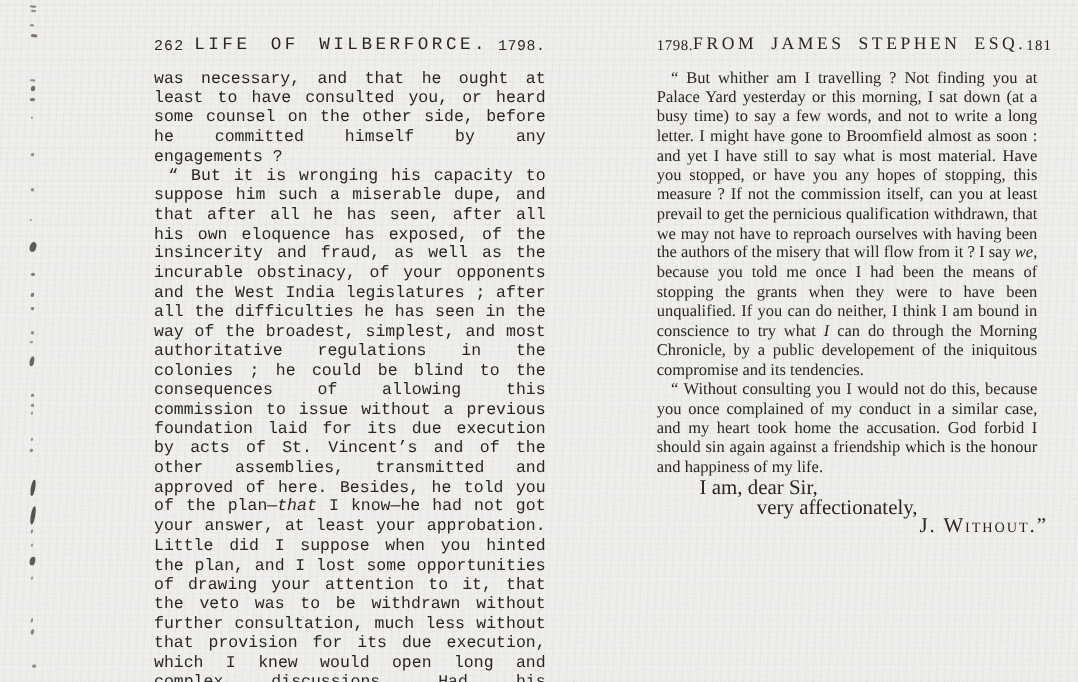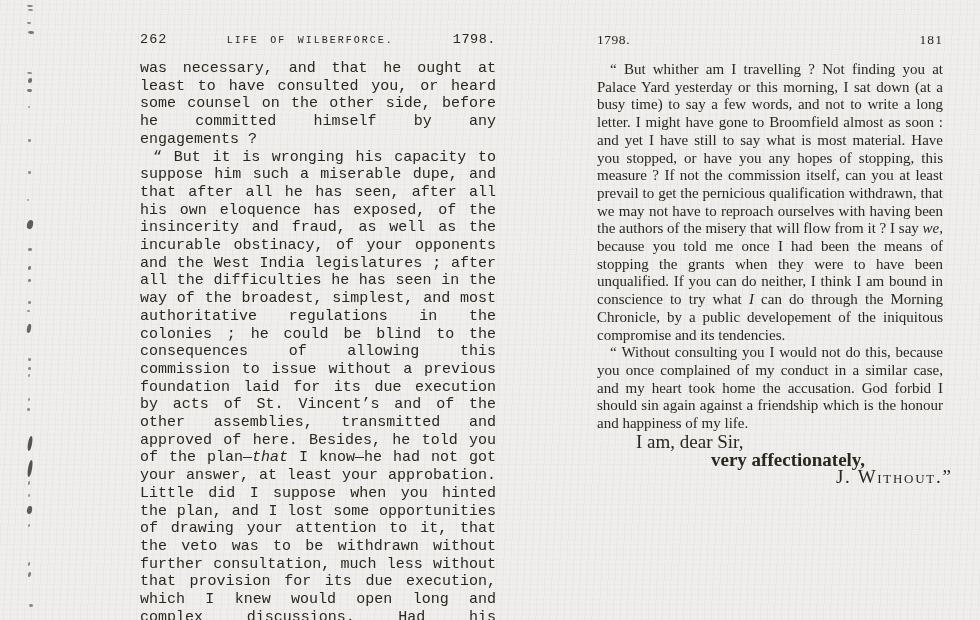--- a/index.html
+++ b/index.html
@@ -17,32 +17,32 @@
   .page{position:absolute;top:32px;}
   .page-left{left:140px;width:356px;font-family:Liberation Mono, monospace;}
   .page-right{left:597px;width:346px;}
   .running-header{
     display:flex;justify-content:space-between;align-items:baseline;
     font-size:13.5px;margin:0 0 13px 0;white-space:nowrap;
   }
   .running-header .pagenum{letter-spacing:0.08em;}
   .running-header .year{letter-spacing:0.04em;}
   .running-title{
-    font-size:10px;letter-spacing:0.2em;word-spacing:0.35em;
+    font-size:16px;letter-spacing:0.2em;word-spacing:0.35em;
     transform:translateY(-0.5px);
   }
   .body-text{font-size:15px;line-height:17.7px;text-align:justify;}
   .body-text p{margin:0;padding:0;}
   .body-text p.indent{text-indent:13px;}
   .italic{font-style:italic;margin-top:31px;}
   .closing{font-size:19px;line-height:17.8px;}
   .closing p{margin:0;padding:0;white-space:nowrap;}
   .closing .salutation{margin-left:39px;}
   .closing .close-line-1{margin-left:82px;}
-  .closing .close-line-2{margin-left:114px;font-weight:bold;}
+  .closing .close-line-2{margin-left:91px;}
   .closing .signature{margin-left:239px;font-variant:small-caps;letter-spacing:0.09em;}
   .speck{
     position:absolute;background:#2e2c28;border-radius:60% 40% 55% 45%;
     transform:rotate(8deg);
   }
 </style>
 </head>
 <body>
 
 <div class="canvas">
@@ -90,20 +90,21 @@
     </header>
     <div class="body-text">
         <p class=""><span>was necessary, and that he ought at least to have consulted you, or heard some counsel on the other side, before he committed himself by any engagements&nbsp;?</span></p>
         <p class="indent"><span>“&nbsp;But it is wronging his capacity to suppose him such a miserable dupe, and that after all he has seen, after all his own eloquence has exposed, of the insincerity and fraud, as well as the incurable obstinacy, of your opponents and the West India legislatures&nbsp;; after all the difficulties he has seen in the way of the broadest, simplest, and most authoritative regulations in the colonies&nbsp;; he could be blind to the consequences of allowing this commission to issue without a previous foundation laid for its due execution by acts of St. Vincent’s and of the other assemblies, transmitted and approved of here.  Besides, he told you of the plan—</span><span class="italic">that</span><span> I know—he had not got your answer, at least your approbation.  Little did I suppose when you hinted the plan, and I lost some opportunities of drawing your attention to it, that the veto was to be withdrawn without further consultation, much less without that provision for its due execution, which I knew would open long and complex discussions.  Had his interference been spontaneous, more hesitation would be due in condemning this hollow compromise&nbsp;; but it was prompted by you&nbsp;; by his fear of losing your very powerful support&nbsp;; a fear which, had it not been relieved by a knowledge of the strong hold he had on you, would long since, I verily believe, have produced the Abolition of the Slave Trade.  It is the judgment perhaps of a biassed man&nbsp;; but of one who has heard</span></p>
       </div>
   </section>
 
   <section class="page page-right">
     <header class="running-header">
       <span class="year">1798.</span>
+      <span class="running-title">FROM JAMES STEPHEN ESQ.</span>
       <span class="pagenum">181</span>
     </header>
     <div class="body-text">
         <p class="indent"><span>“&nbsp;But whither am I travelling&nbsp;?  Not finding you at Palace Yard yesterday or this morning, I sat down (at a busy time) to say a few words, and not to write a long letter.  I might have gone to Broomfield almost as soon&nbsp;: and yet I have still to say what is most material.  Have you stopped, or have you any hopes of stopping, this measure&nbsp;?  If not the commission itself, can you at least prevail to get the pernicious qualification withdrawn, that we may not have to reproach ourselves with having been the authors of the misery that will flow from it&nbsp;?  I say </span><span class="italic">we</span><span>, because you told me once I had been the means of stopping the grants when they were to have been unqualified.  If you can do neither, I think I am bound in conscience to try what </span><span class="italic">I</span><span> can do through the Morning Chronicle, by a public developement of the iniquitous compromise and its tendencies.</span></p>
         <p class="indent"><span>“&nbsp;Without consulting you I would not do this, because you once complained of my conduct in a similar case, and my heart took home the accusation.  God forbid I should sin again against a friendship which is the honour and happiness of my life.</span></p>
       </div>
     <div class="closing">
       <p class="salutation">I am, dear Sir,</p>
       <p class="close-line-2">very affectionately,</p>
       <p class="signature">J. Without.”</p>

